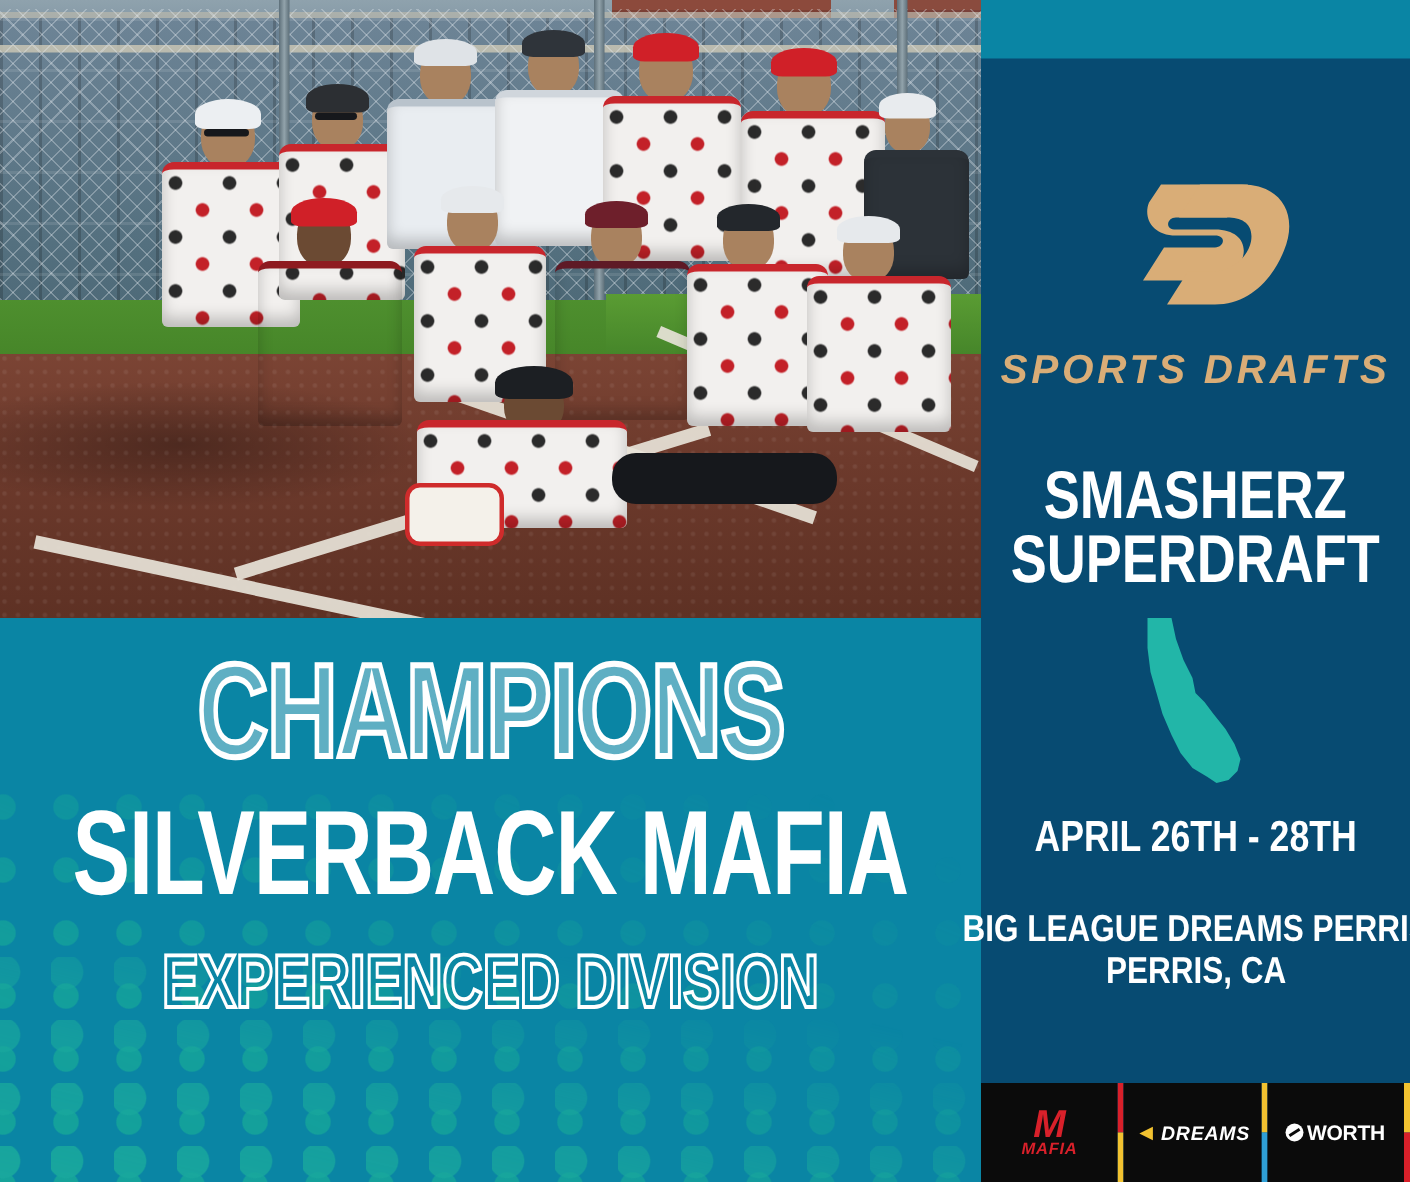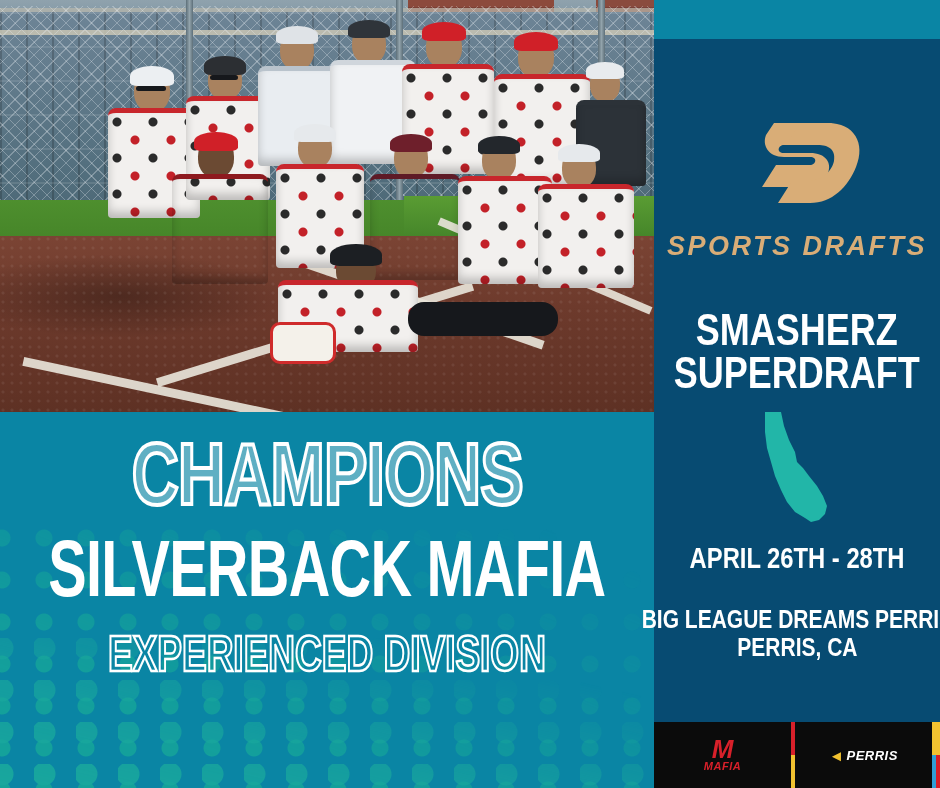--- a/index.html
+++ b/index.html
@@ -351,26 +351,32 @@
         <span>MAFIA</span>
       </div>
     </div>
     <div class="sp-div">
         <i style="background:#d8202a"></i>
         <i style="background:#f2c230"></i>
       </div>
     <div class="sp-tile">
       <div class="sp-easton">
         <span class="chev">◄</span>
-        <span>PERRIS</span>
+        <span>DREAMS</span>
       </div>
     </div>
     <div class="sp-div">
         <i style="background:#f2c230"></i>
         <i style="background:#2f9fd6"></i>
       </div>
+    <div class="sp-tile">
+      <div class="sp-worth">
+        <span class="dot"></span>
+        <span>WORTH</span>
+      </div>
+    </div>
     <div class="sp-div">
         <i style="background:#f2c230"></i>
         <i style="background:#d8202a"></i>
       </div>
   </div>
 
 </div>
 
 </body></html>

